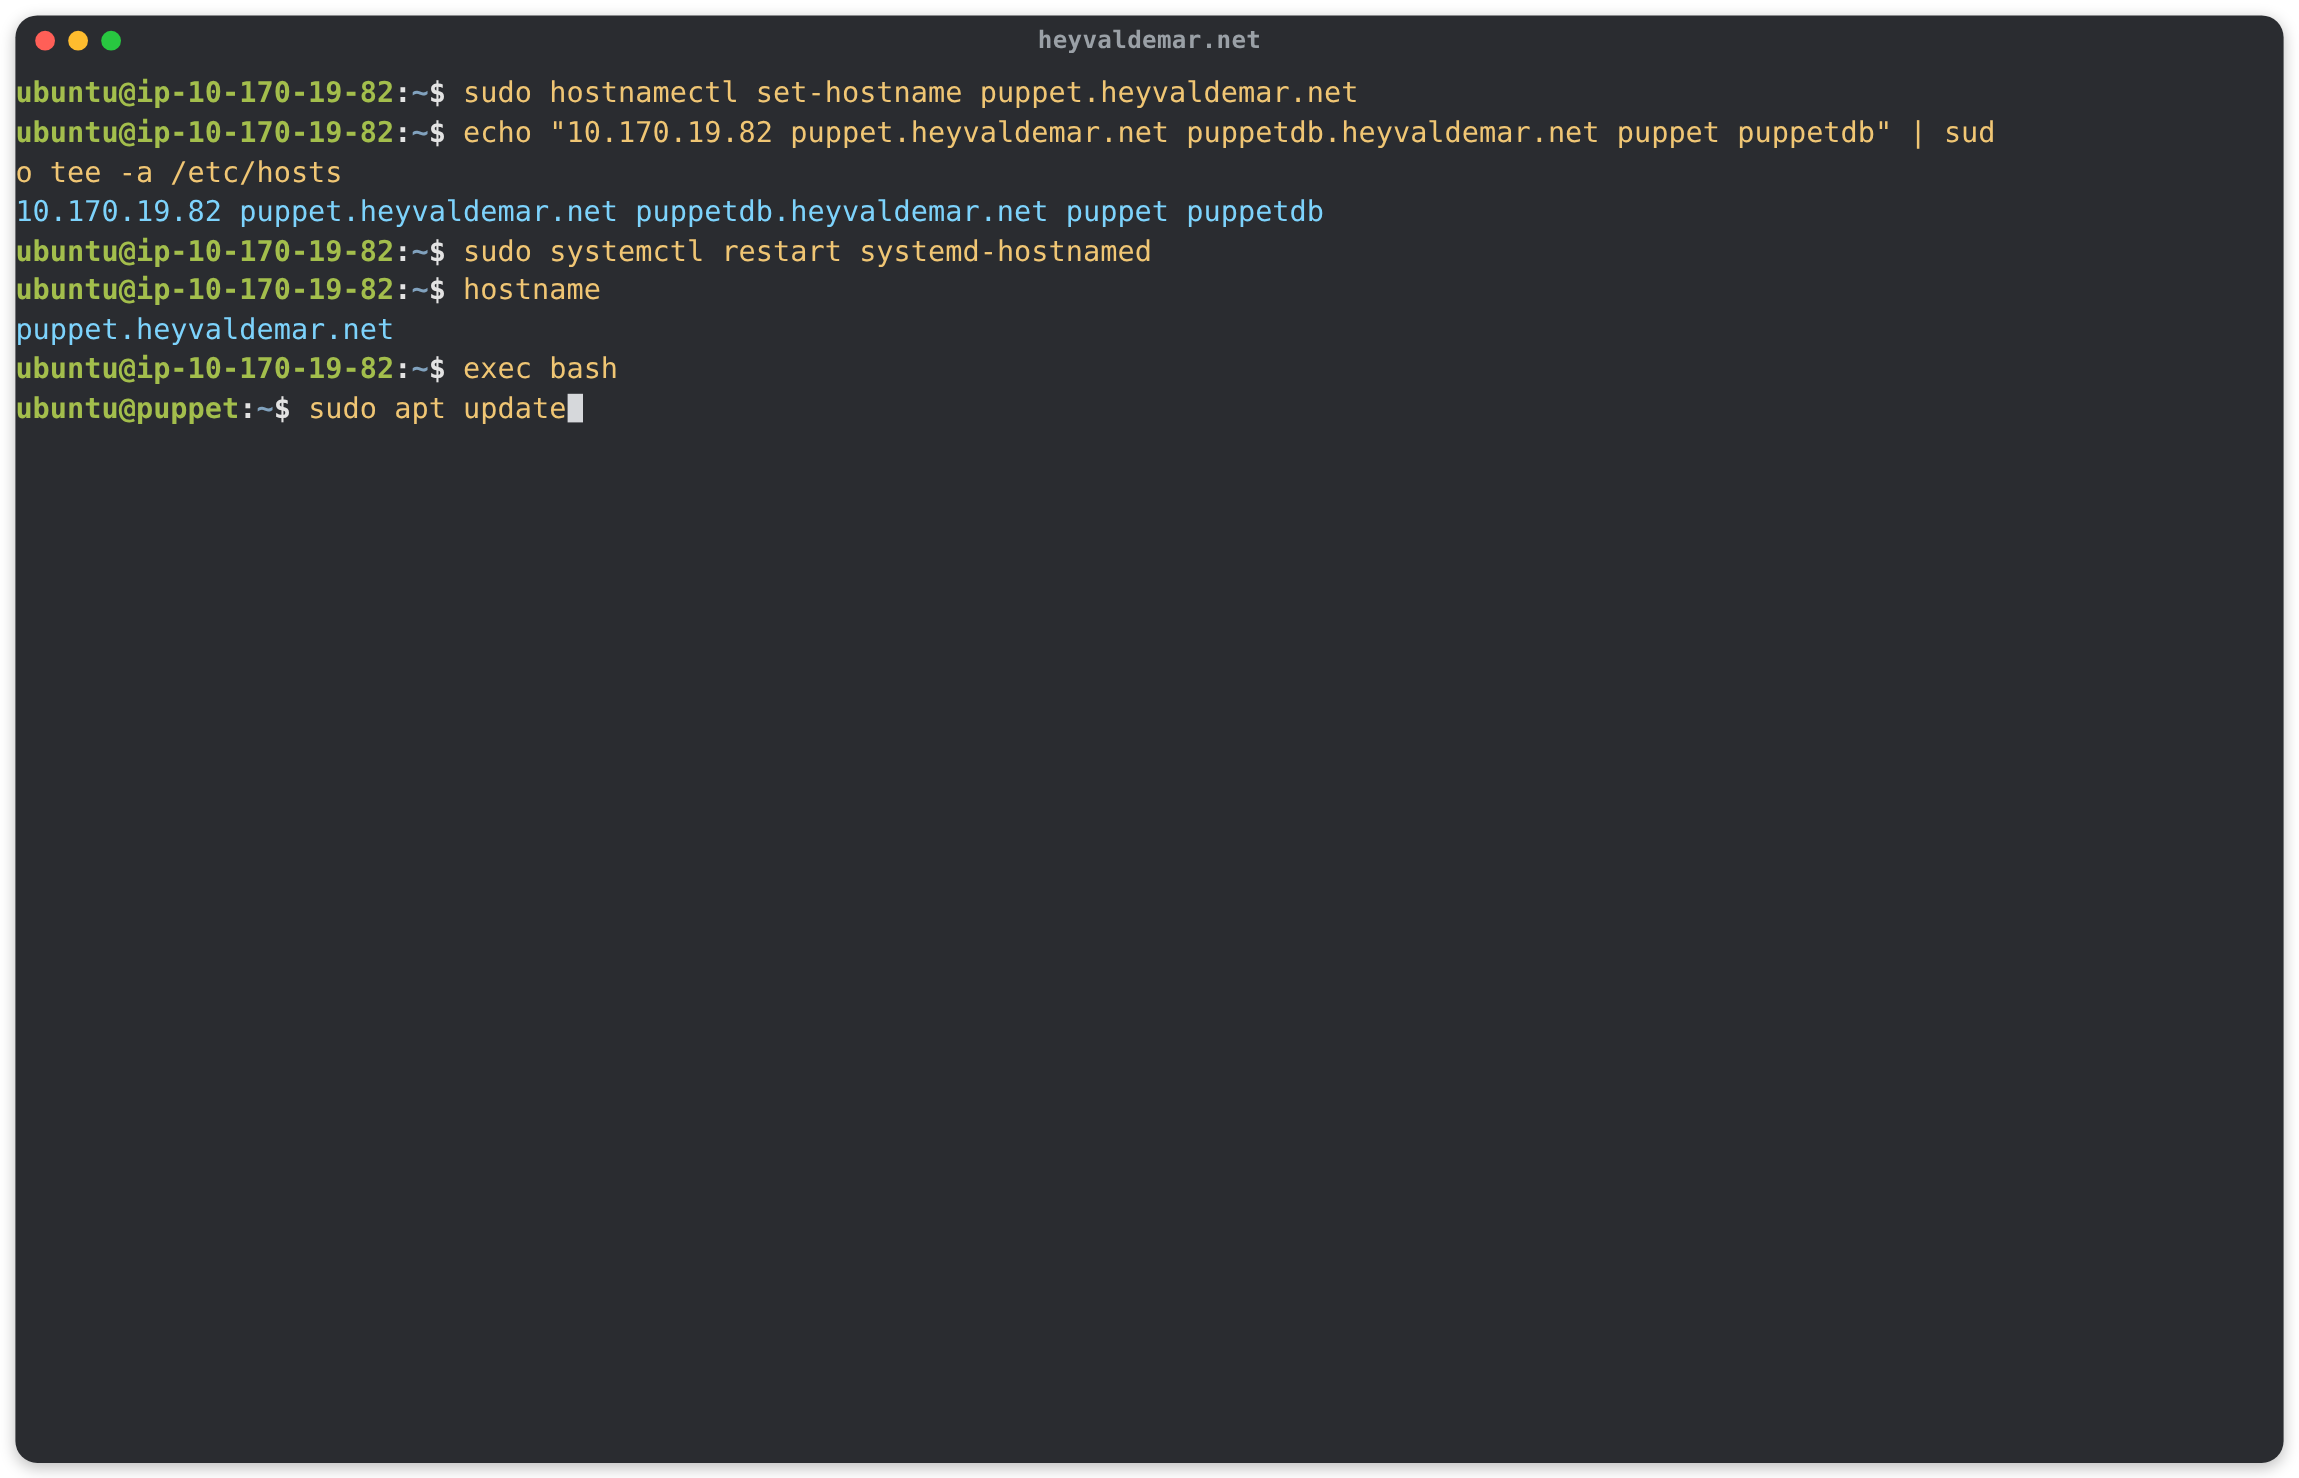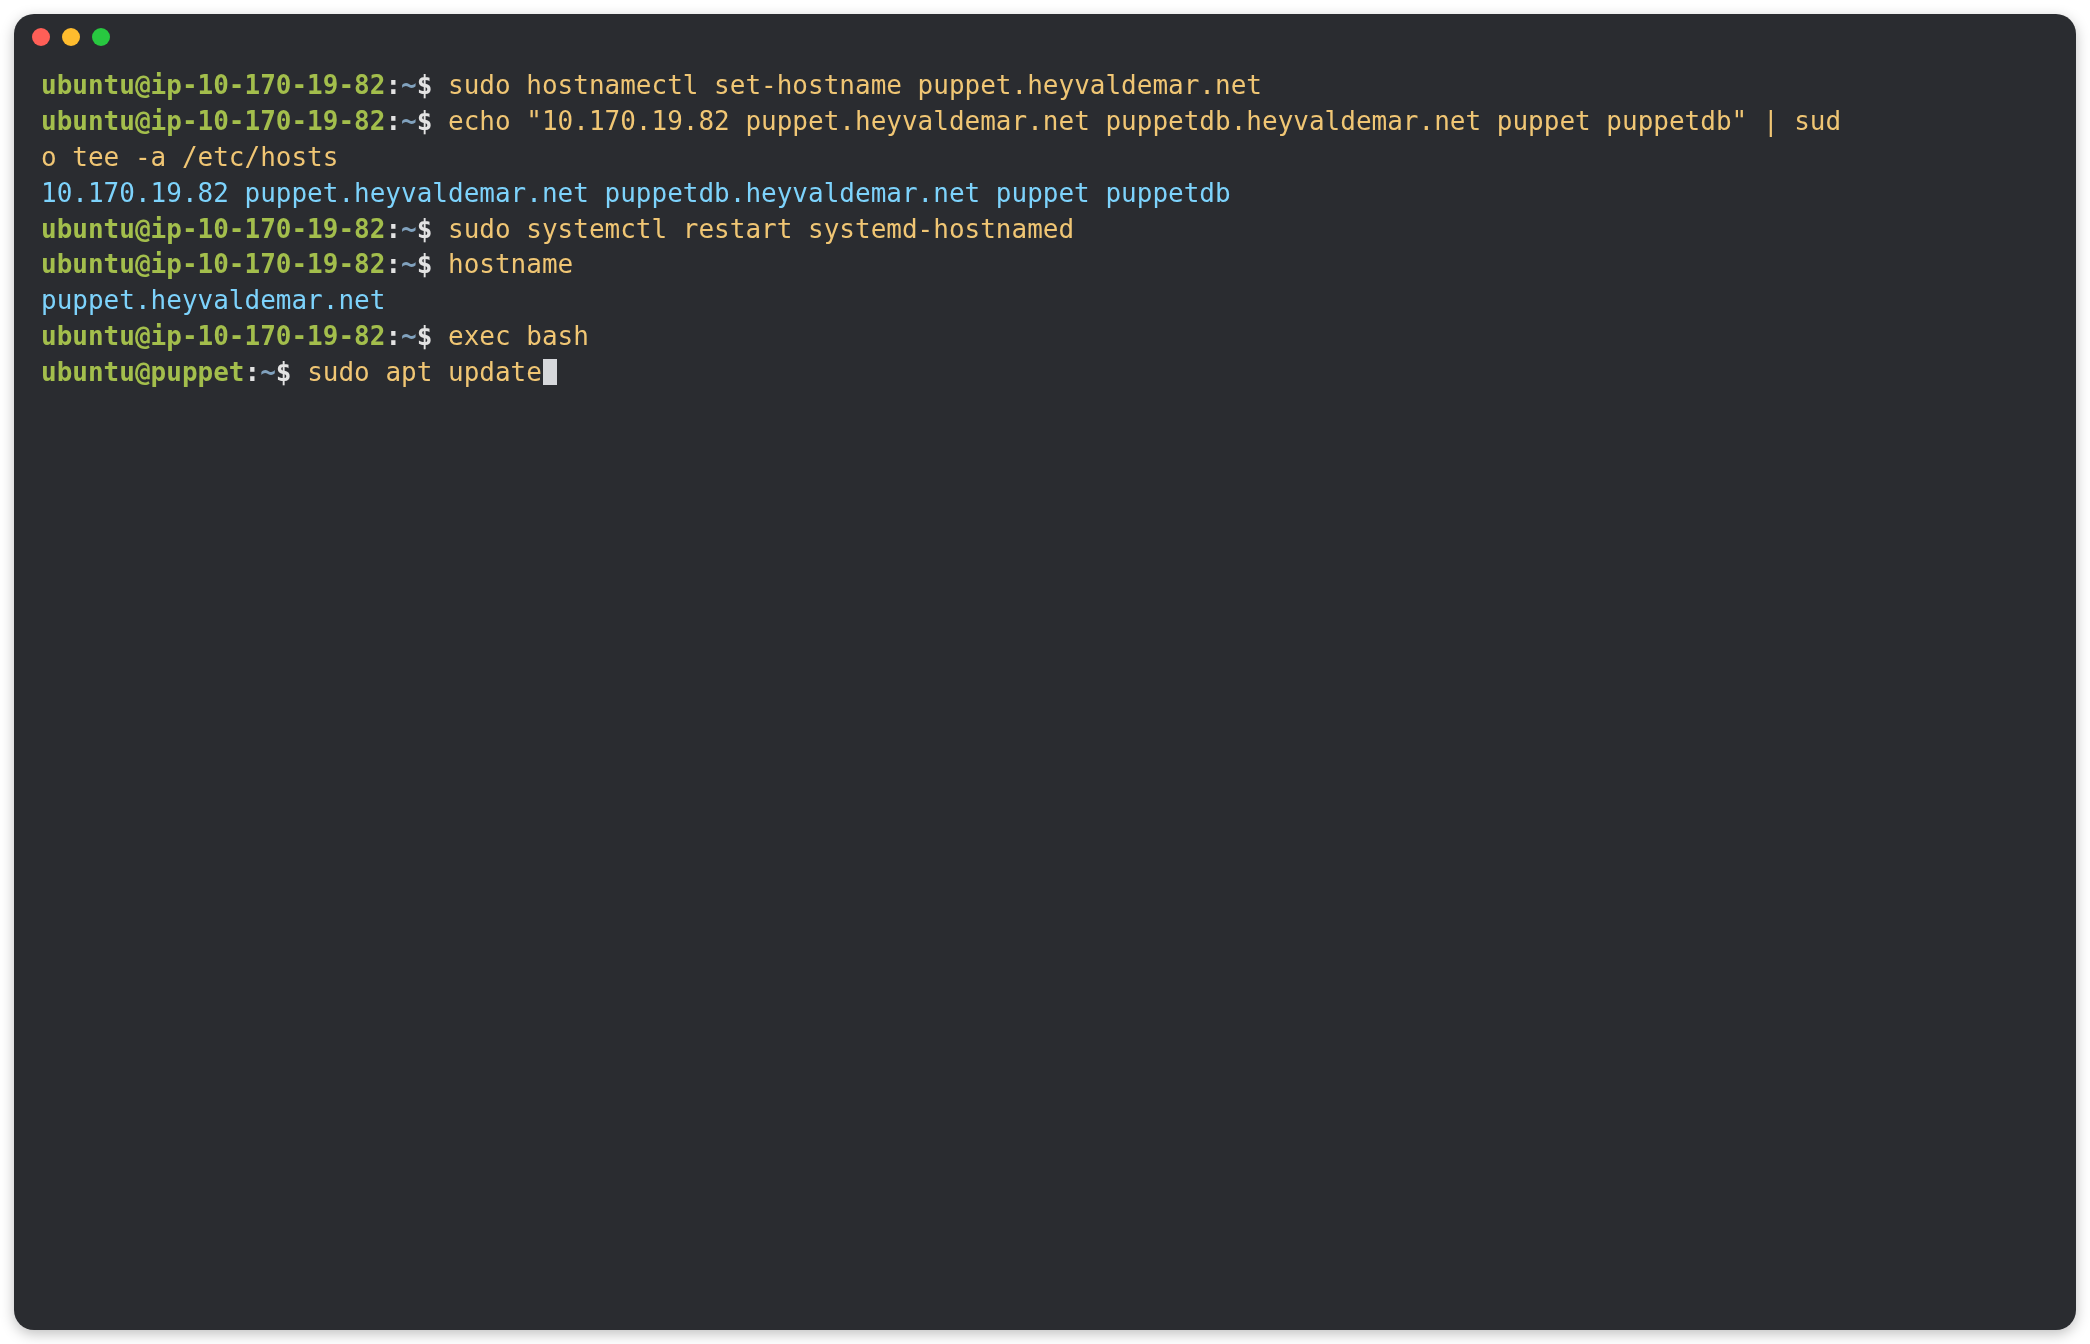--- a/index.html
+++ b/index.html
@@ -36,21 +36,21 @@
       position:absolute;
       left:0; right:0;
       text-align:center;
       color:#9aa0a6;
       font-size:22px;
       font-weight:600;
       letter-spacing:.3px;
       pointer-events:none;
     }
     .term {
-      padding:8px 14px 14px 27px;
+      padding:8px 14px 14px 0;
       font-size:26px;
       line-height:1.38;
       white-space:pre-wrap;
       word-break:break-all;
       color:#d6d8db;
     }
     .prompt-user { color:#a3be4c; font-weight:700; }
     .prompt-path { color:#e3e3e3; font-weight:700; }
     .tilde       { color:#81a2be; font-weight:700; }
     .cmd         { color:#f0c674; }
@@ -67,15 +67,16 @@
 </head>
 <body>
 
 <div class="window">
   <div class="titlebar">
     <div class="traffic-lights">
       <div class="dot red"></div>
       <div class="dot yellow"></div>
       <div class="dot green"></div>
     </div>
+    <div class="title">heyvaldemar.net</div>
   </div>
   <div class="term" id="term"><div><span class="prompt-user">ubuntu@ip-10-170-19-82</span><span class="prompt-path">:</span><span class="tilde">~</span><span class="prompt-path">$ </span><span class="cmd">sudo hostnamectl set-hostname puppet.heyvaldemar.net</span></div><div><span class="prompt-user">ubuntu@ip-10-170-19-82</span><span class="prompt-path">:</span><span class="tilde">~</span><span class="prompt-path">$ </span><span class="cmd">echo "10.170.19.82 puppet.heyvaldemar.net puppetdb.heyvaldemar.net puppet puppetdb" | sud</span></div><div><span class="cmd">o tee -a /etc/hosts</span></div><div><span class="out">10.170.19.82 puppet.heyvaldemar.net puppetdb.heyvaldemar.net puppet puppetdb</span></div><div><span class="prompt-user">ubuntu@ip-10-170-19-82</span><span class="prompt-path">:</span><span class="tilde">~</span><span class="prompt-path">$ </span><span class="cmd">sudo systemctl restart systemd-hostnamed</span></div><div><span class="prompt-user">ubuntu@ip-10-170-19-82</span><span class="prompt-path">:</span><span class="tilde">~</span><span class="prompt-path">$ </span><span class="cmd">hostname</span></div><div><span class="out">puppet.heyvaldemar.net</span></div><div><span class="prompt-user">ubuntu@ip-10-170-19-82</span><span class="prompt-path">:</span><span class="tilde">~</span><span class="prompt-path">$ </span><span class="cmd">exec bash</span></div><div><span class="prompt-user">ubuntu@puppet</span><span class="prompt-path">:</span><span class="tilde">~</span><span class="prompt-path">$ </span><span class="cmd">sudo apt update</span><span class="cursor"></span></div></div>
 </div>
 
 </body></html>

